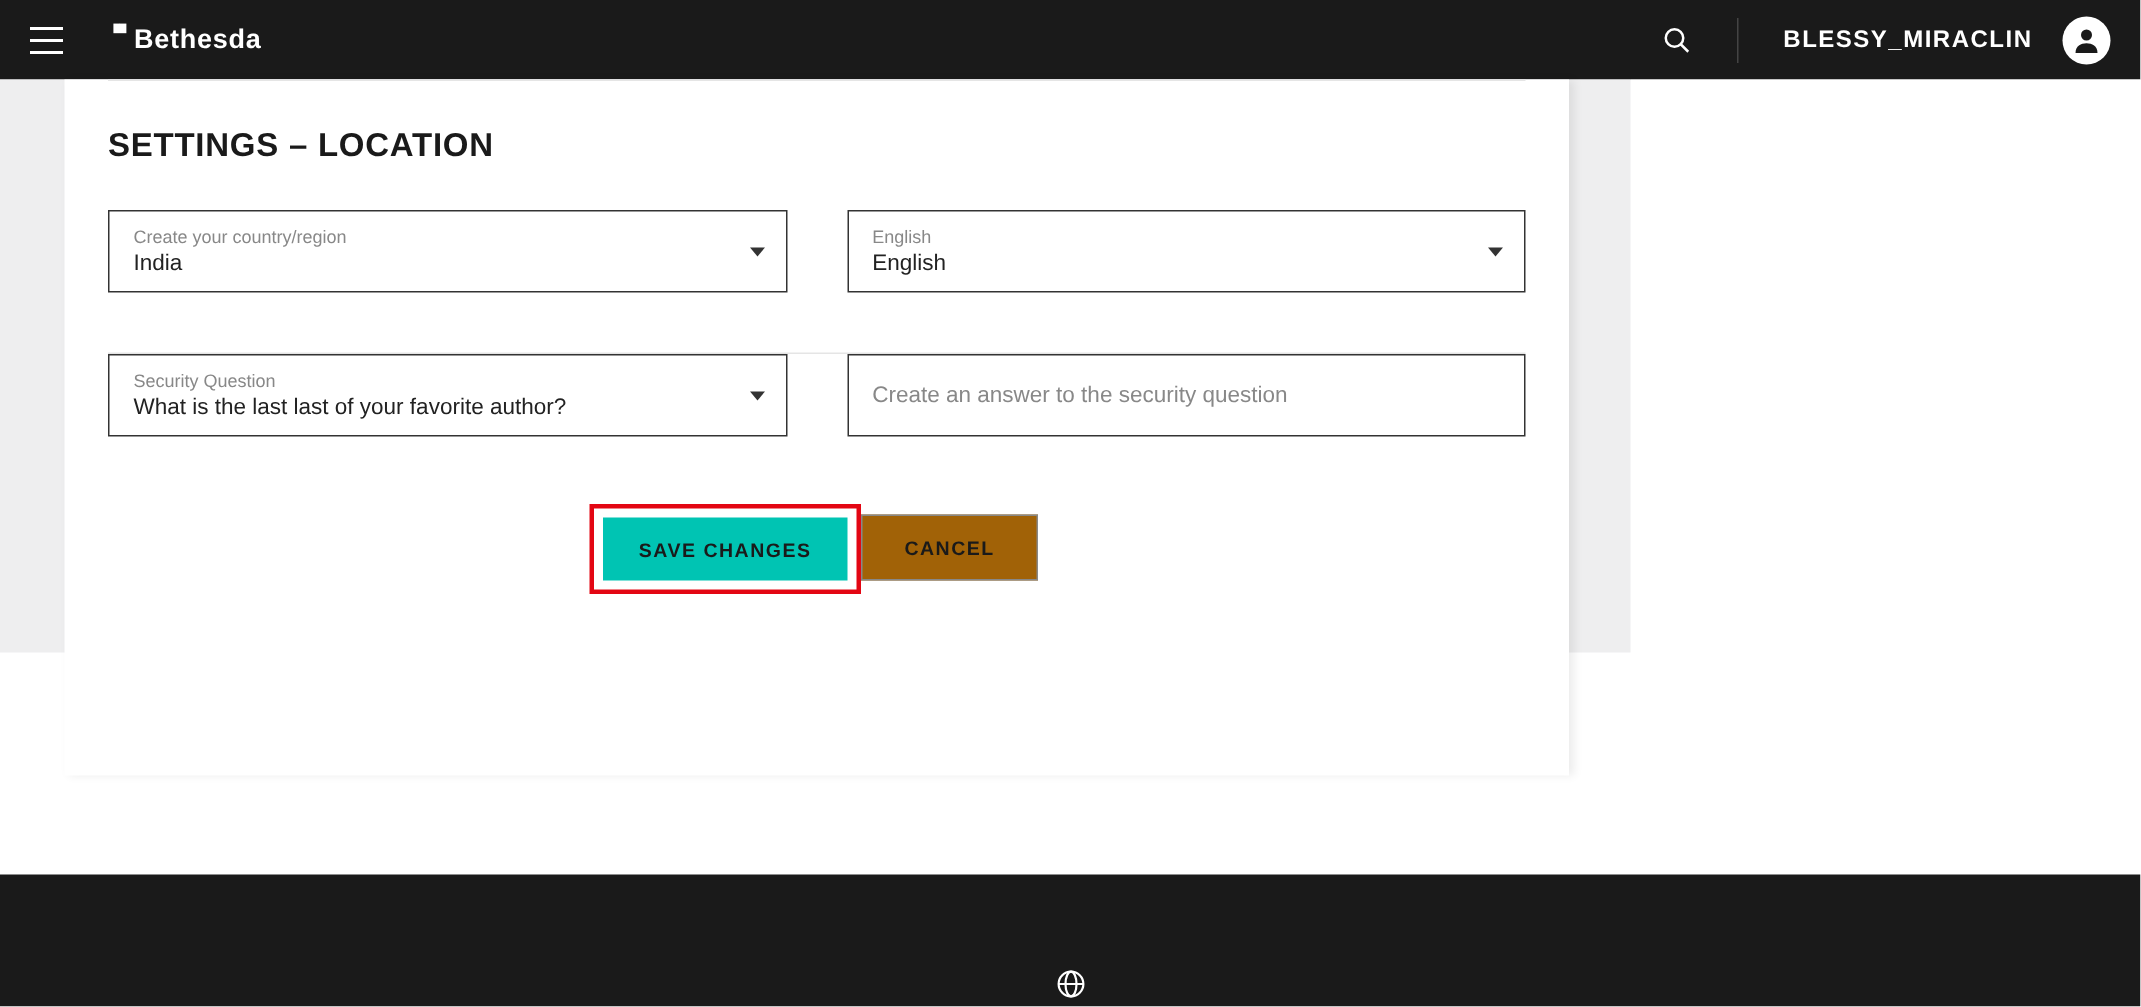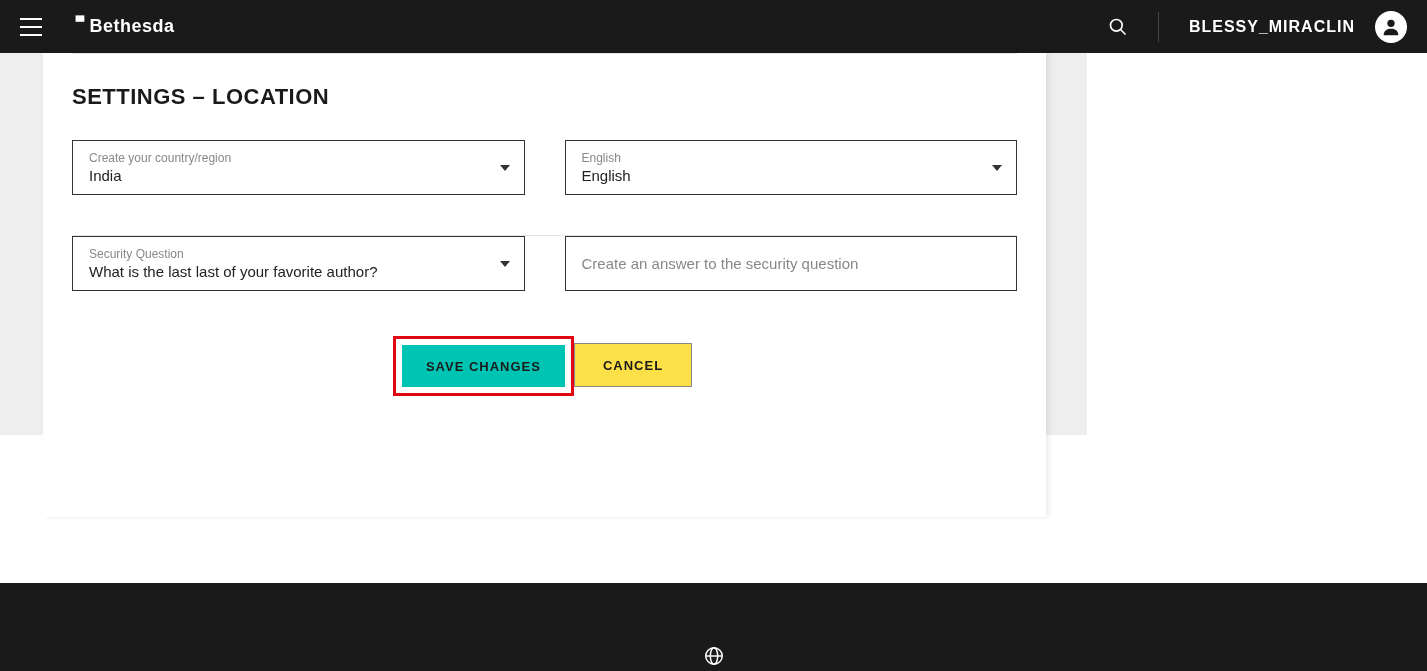--- a/index.html
+++ b/index.html
@@ -204,21 +204,21 @@
       border: none;
       height: 42px;
       padding: 0 24px;
       font-size: 13px;
       font-weight: 600;
       letter-spacing: 1px;
       cursor: pointer;
       font-family: inherit;
     }
     .btn-secondary {
-      background: #fde047;
+      background: #a16207;
       color: #1a1a1a;
       border: 1px solid #888;
       height: 44px;
       padding: 0 28px;
       font-size: 13px;
       font-weight: 600;
       letter-spacing: 1px;
       cursor: pointer;
       font-family: inherit;
       margin-top: 7px;

